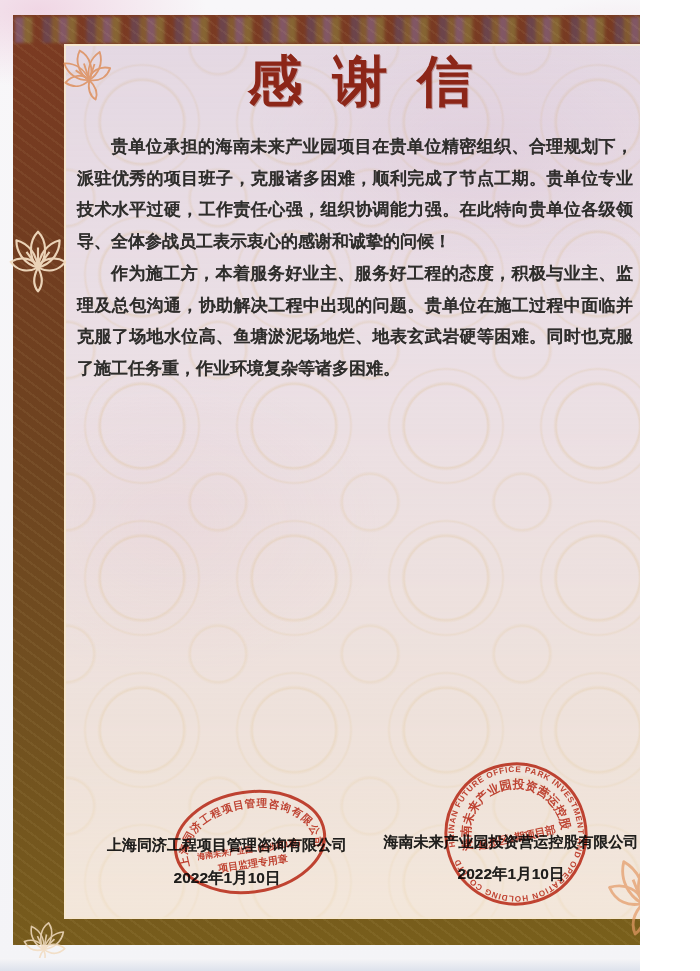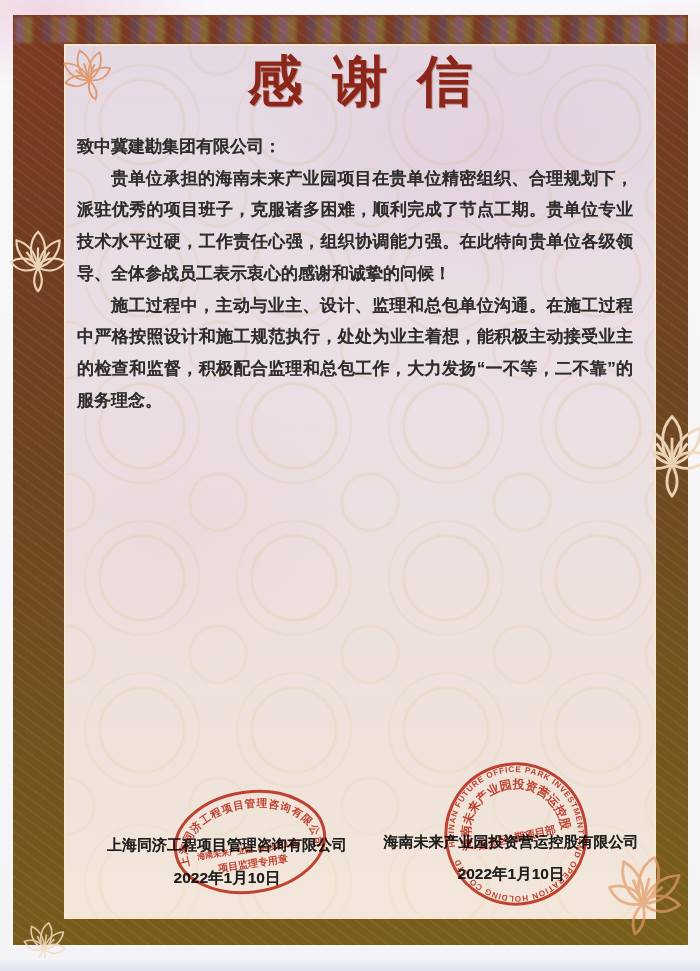--- a/index.html
+++ b/index.html
@@ -1,17 +1,17 @@
 <!DOCTYPE html>
 <html><head>
 <meta charset="utf-8">
 <style>
   html,body{margin:0;padding:0;}
   body{width:700px;height:971px;overflow:hidden;font-family:"Liberation Sans",sans-serif;}
-  #page{position:relative;width:700px;height:971px;overflow:hidden;
+  #page{position:relative;width:640px;height:971px;overflow:hidden;
     background:
       radial-gradient(240px 110px at 6% 1%, rgba(224,146,186,.32), transparent 70%),
       radial-gradient(160px 60px at 98% 4%, rgba(230,190,210,.25), transparent 70%),
       linear-gradient(#f8f7f9,#f4f4f7);}
   .scan-bottom{position:absolute;left:0;right:0;bottom:0;height:13px;
     background:linear-gradient(#f6f5f7,#dde2ec);}
   
   .frame{position:absolute;left:13px;top:15px;width:675px;height:930px;
     background:linear-gradient(172deg,#7c3a22 0%,#713c20 22%,#6e4420 45%,#715020 68%,#79601b 100%);}
   .frame::before{content:"";position:absolute;left:2px;top:2px;right:2px;height:26px;opacity:.85;
@@ -107,23 +107,22 @@
   <svg class="flower fl-corner-bl" viewBox="0 0 100 100">
       <use href="#flower-shape"></use>
     </svg>
   <svg class="flower fl-paper-br" viewBox="0 0 100 100">
       <use href="#flower-shape"></use>
     </svg>
 
   <h1 class="title">感谢信</h1>
 
   <div class="letter-body">
-    <p class="salutation">致中冀建勘集团有限公司：</p>
     <p>贵单位承担的海南未来产业园项目在贵单位精密组织、合理规划下，派驻优秀的项目班子，克服诸多困难，顺利完成了节点工期。贵单位专业技术水平过硬，工作责任心强，组织协调能力强。在此特向贵单位各级领导、全体参战员工表示衷心的感谢和诚挚的问候！</p>
-    <p>施工过程中，主动与业主、设计、监理和总包单位沟通。在施工过程中严格按照设计和施工规范执行，处处为业主着想，能积极主动接受业主的检查和监督，积极配合监理和总包工作，大力发扬“一不等，二不靠”的服务理念。</p>
+    <p>作为施工方，本着服务好业主、服务好工程的态度，积极与业主、监理及总包沟通，协助解决工程中出现的问题。贵单位在施工过程中面临并克服了场地水位高、鱼塘淤泥场地烂、地表玄武岩硬等困难。同时也克服了施工任务重，作业环境复杂等诸多困难。</p>
   </div>
 
   <div class="sig sig-left-company">上海同济工程项目管理咨询有限公司</div>
   <div class="sig sig-left-date">2022年1月10日</div>
   <div class="sig sig-right-company">海南未来产业园投资营运控股有限公司</div>
   <div class="sig sig-right-date">2022年1月10日</div>
 
   <svg class="stamp stamp-left" viewBox="0 0 160 108">
     <ellipse cx="80" cy="54" rx="75" ry="50" fill="none" stroke="#c63a28" stroke-width="3"></ellipse>
     <path id="lst-arc" d="M 20 76 A 64 42 0 1 1 140 76" fill="none"></path>

